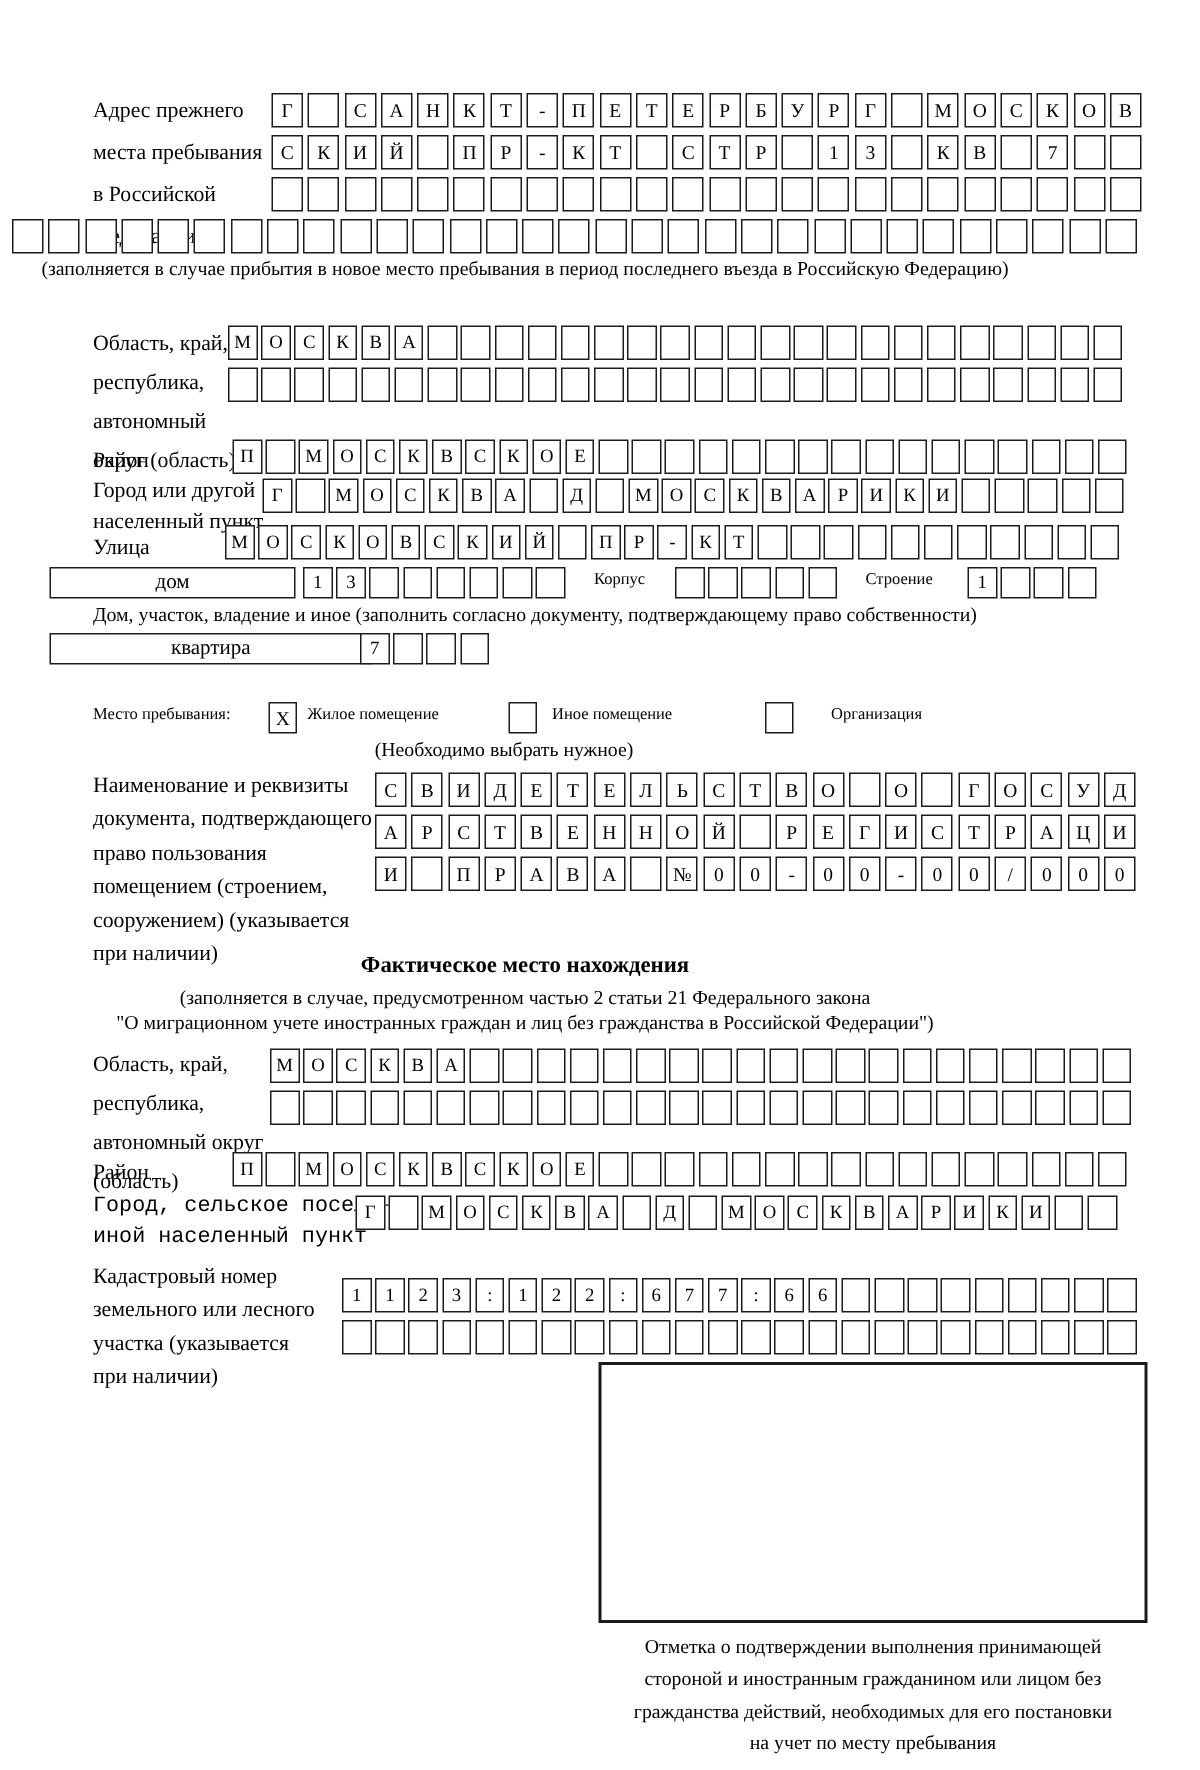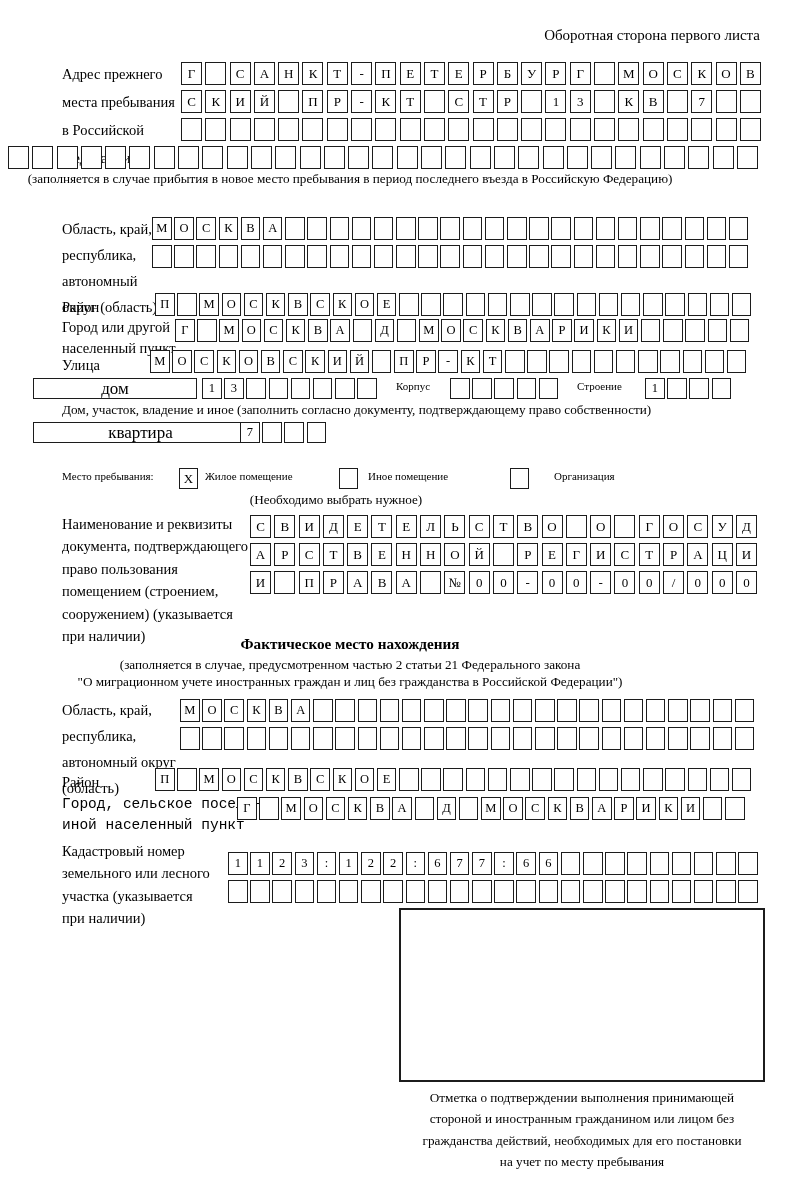--- a/index.html
+++ b/index.html
@@ -16,35 +16,34 @@
   .cell {
     box-sizing:border-box; border:1.8px solid #1c1c1c; background:#fff;
     display:flex; align-items:center; justify-content:center;
     font-size:12.5px; line-height:1;
   }
   .lg .cell { width:21px; height:23px; margin-right:3.3px; font-size:13px; }
   .sm .cell { width:19.5px; height:23px; margin-right:2.7px; }
   .short .cell { height:21px; }
   .fieldbox {
     position:absolute; box-sizing:border-box; border:1.8px solid #1c1c1c; background:#fff;
-    display:flex; align-items:center; justify-content:center; font-size:17px; height:21px;
+    display:flex; align-items:center; justify-content:center; font-size:14px; height:21px;
   }
   .checkbox {
     position:absolute; box-sizing:border-box; border:1.8px solid #1c1c1c; background:#fff;
     width:19px; height:21px; display:flex; align-items:center; justify-content:center; font-size:13px;
   }
   .inline-lbl { position:absolute; font-size:11px; white-space:nowrap; }
   .stamp-box { position:absolute; box-sizing:border-box; border:2px solid #1c1c1c; background:#fff; }
 </style>
 </head>
 <body>
 
 <div class="page">
 
-  <div class="lbl" style="top:24px; right:40px; left:auto; font-size:15px;">Оборотная сторона первого листа</div>
 
   <div class="lbl" style="left:62px; top:60px; line-height:28px;">Адрес прежнего
 места пребывания
 в Российской
 Федерации</div>
   <div class="cellrow lg" style="left:181px; top:62px;">
       <span class="cell">Г</span>
       <span class="cell"></span>
       <span class="cell">С</span>
       <span class="cell">А</span>

